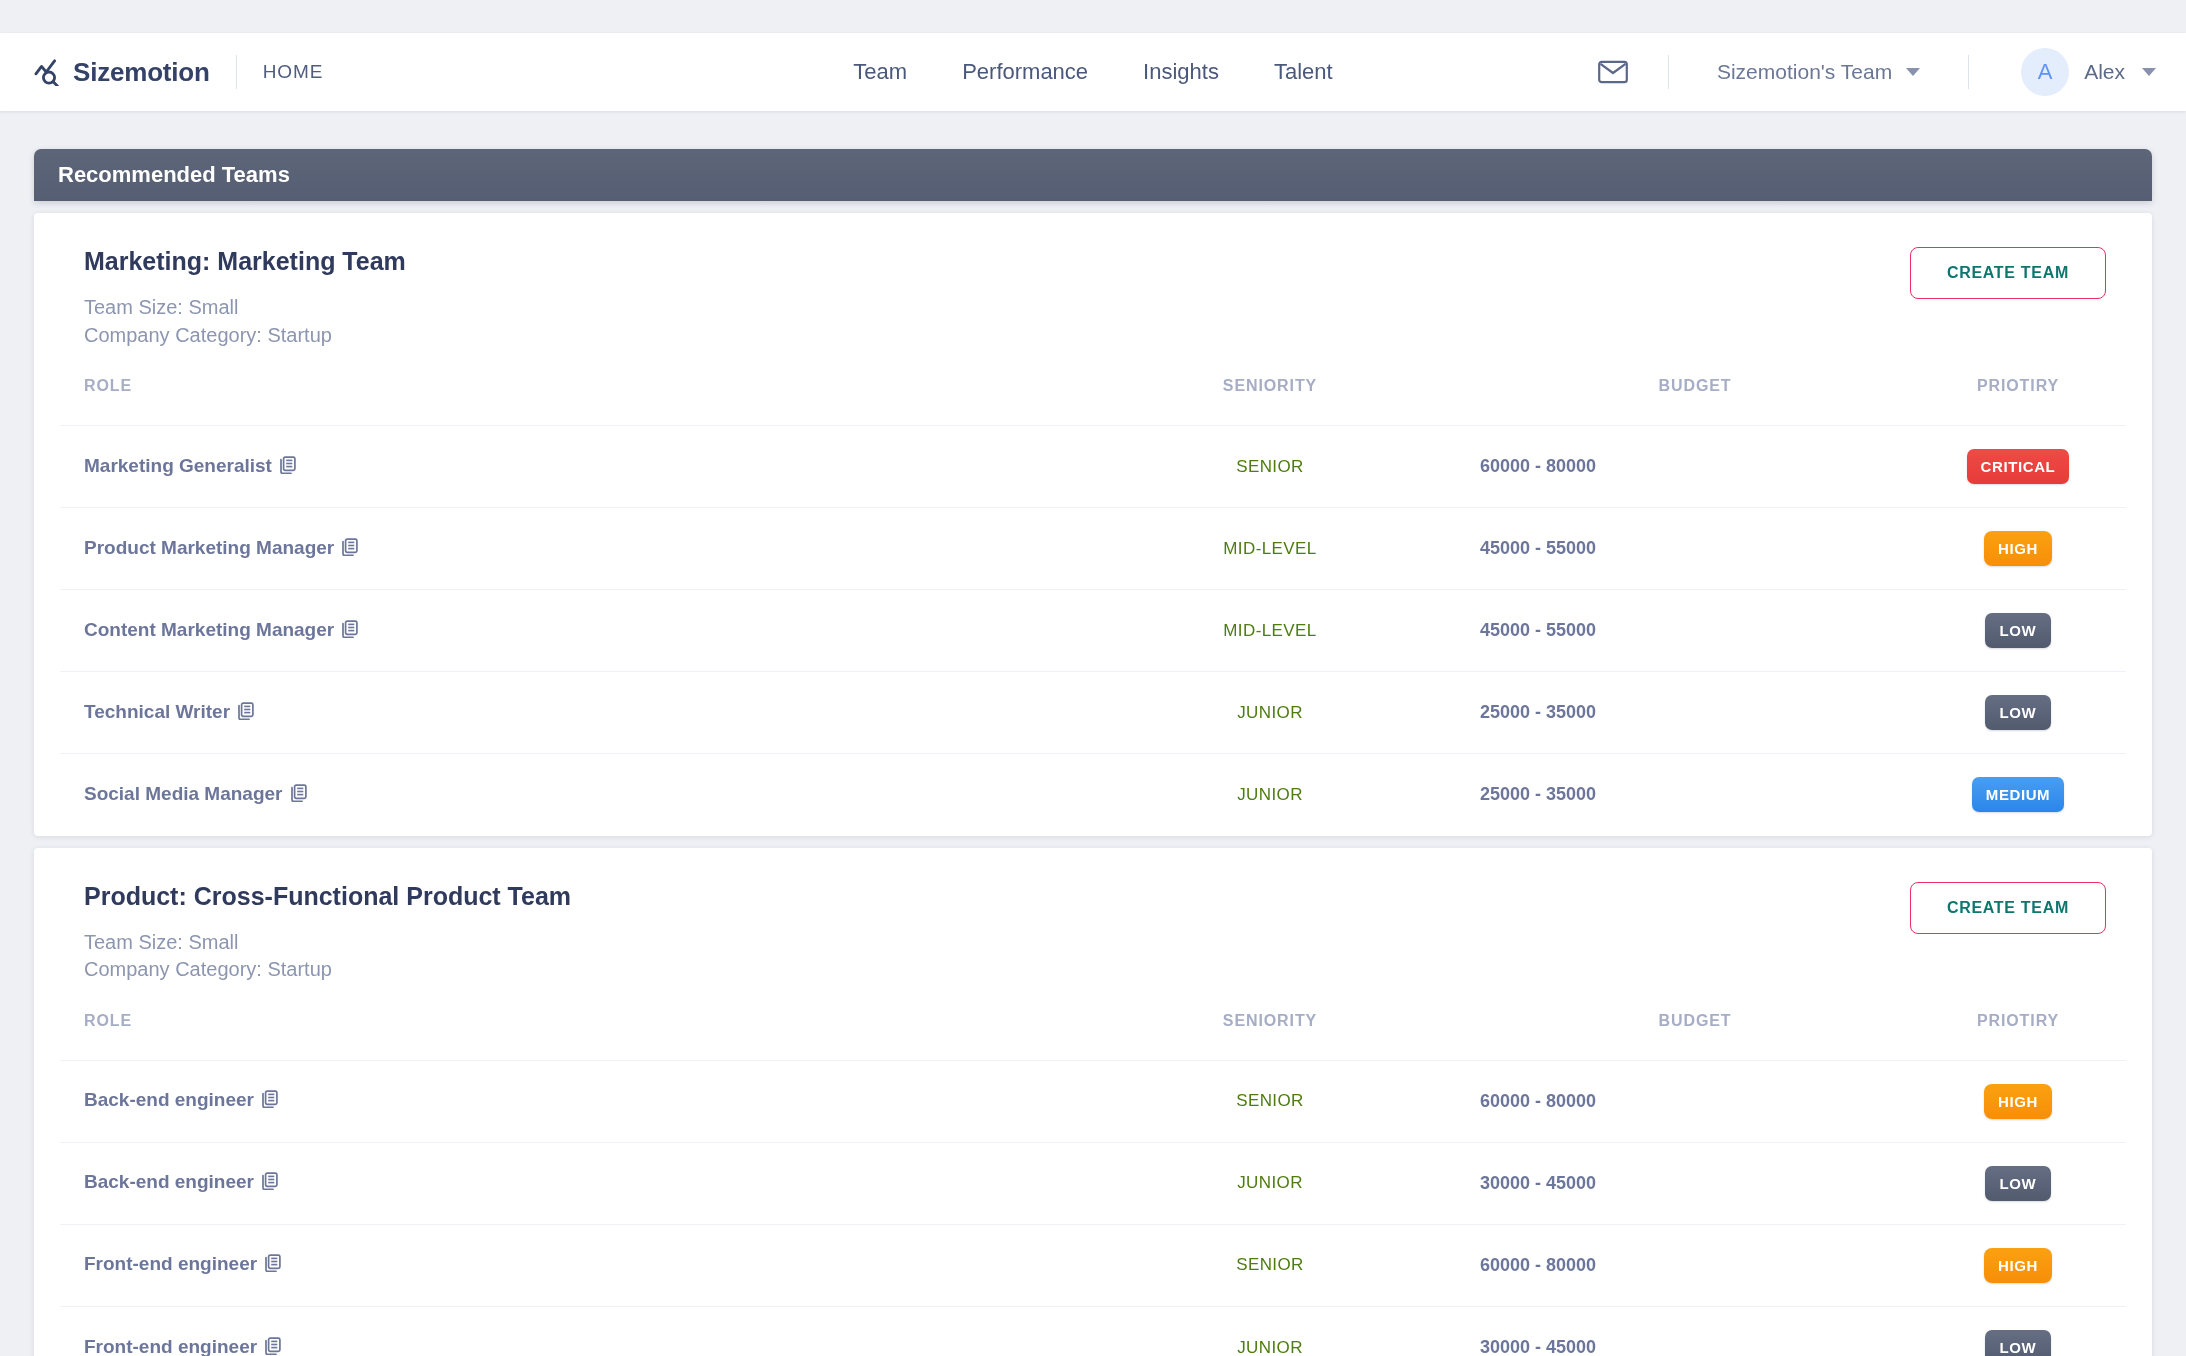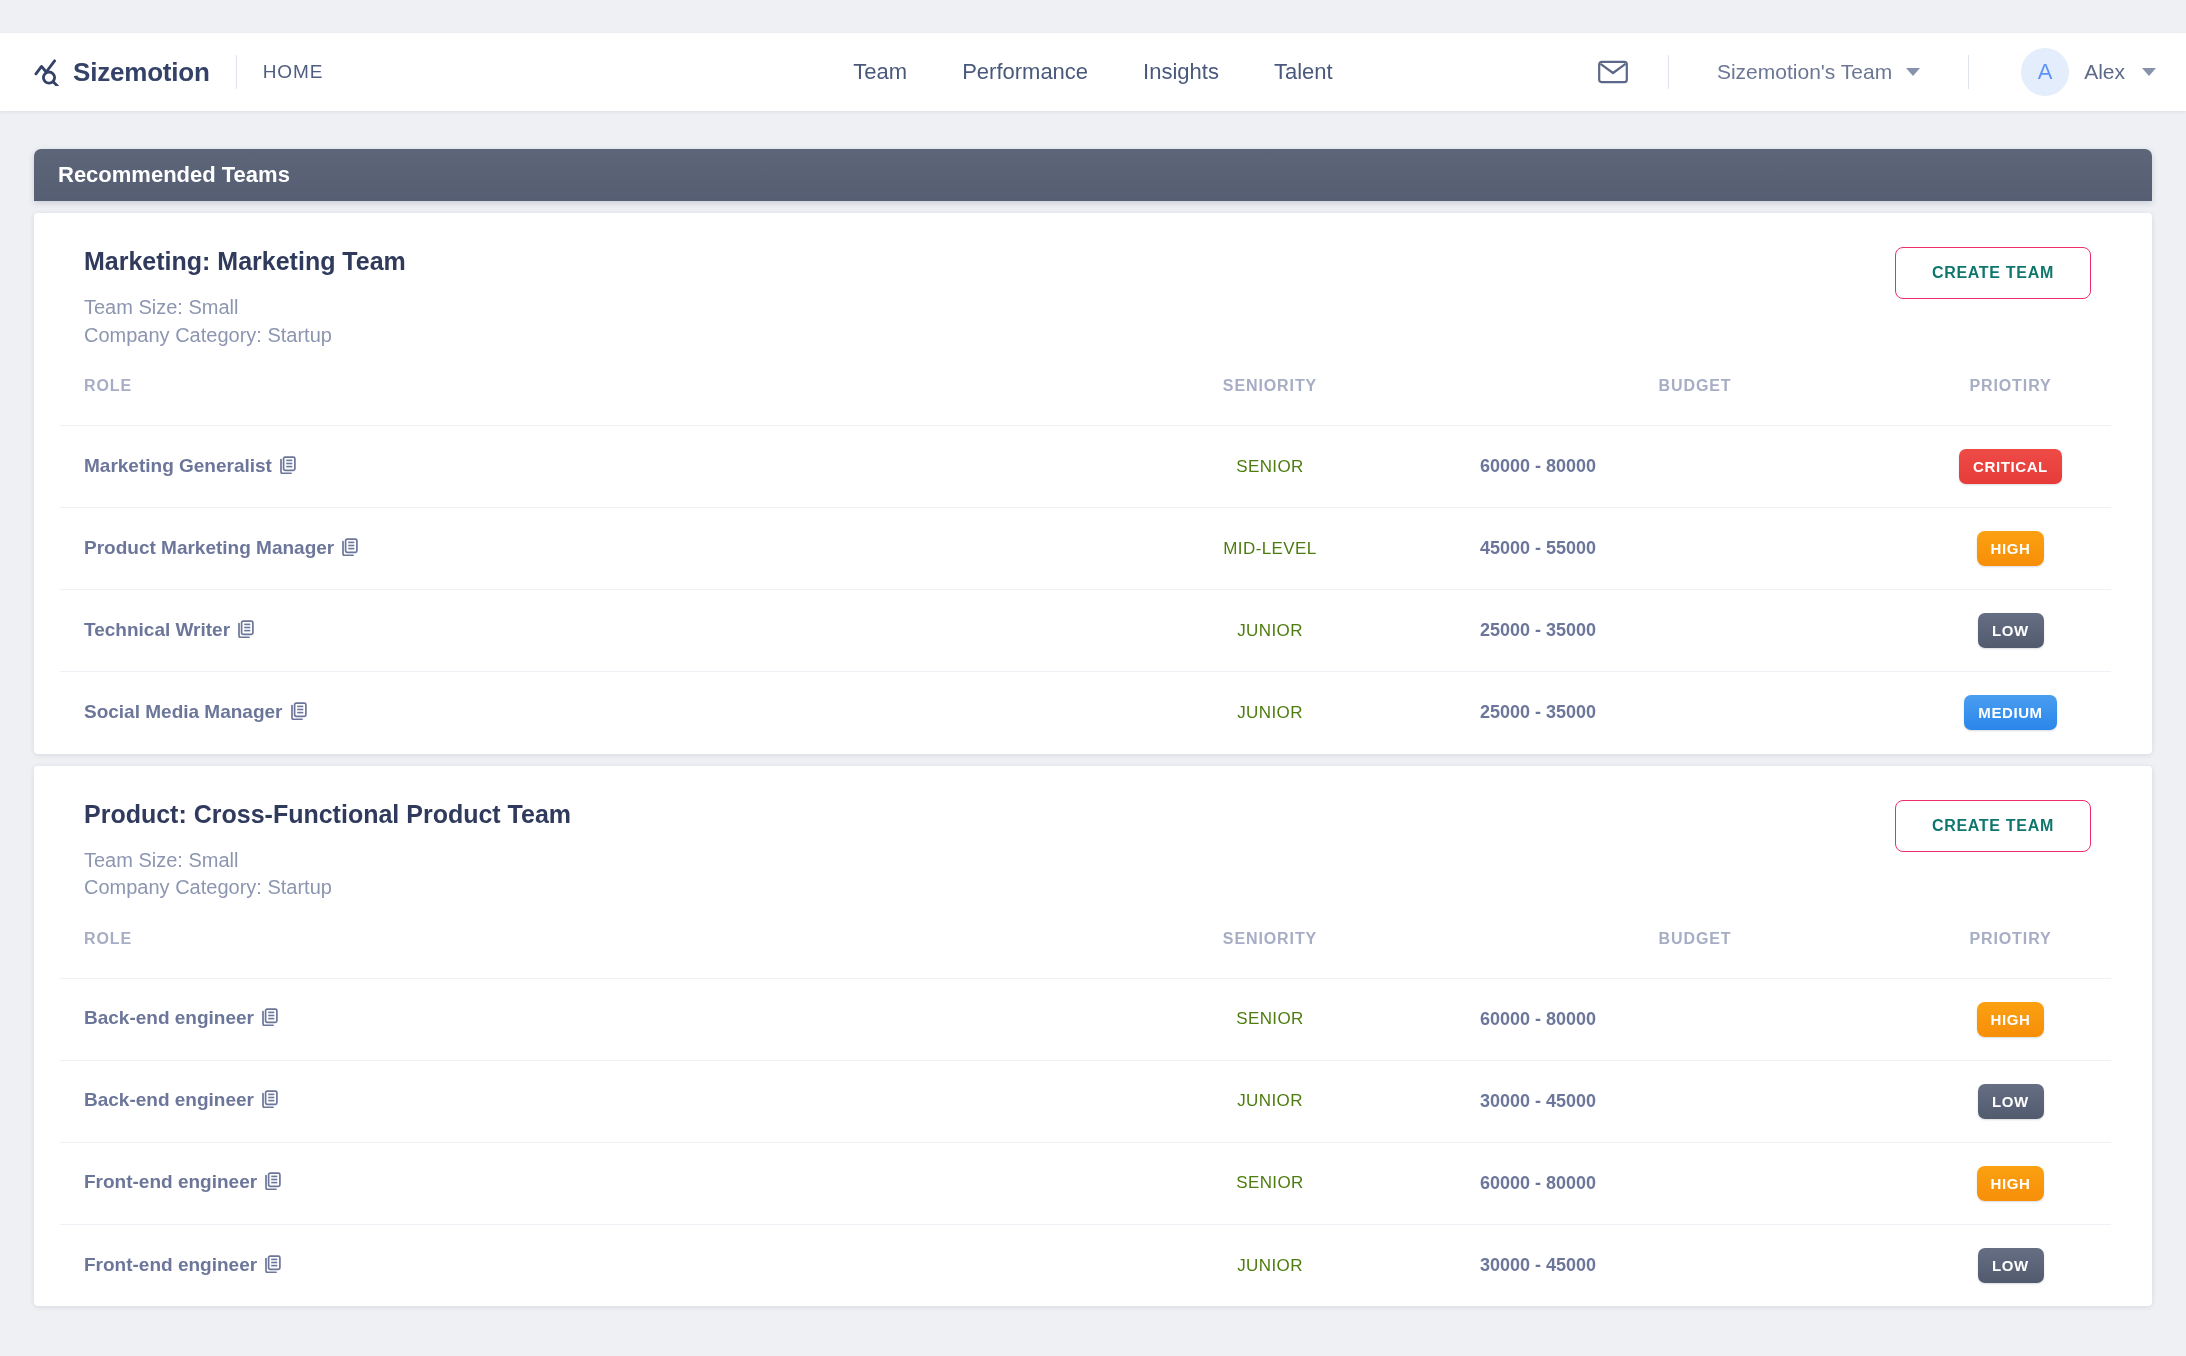--- a/index.html
+++ b/index.html
@@ -126,21 +126,21 @@
   .section-banner-title {
     color: #ffffff;
     font-size: 22px;
     font-weight: 700;
   }
 
   .team-card {
     background: #ffffff;
     border-radius: 4px;
     margin-top: 12px;
-    padding: 34px 41px 0 26px;
+    padding: 34px 26px 0 26px;
     box-shadow: 0 1px 5px rgba(40,50,80,.12);
   }
   .team-card:first-of-type { margin-top: 10px; }
 
   .card-head {
     display: flex;
     align-items: flex-start;
     justify-content: space-between;
     padding: 0 20px 0 24px;
   }
@@ -328,20 +328,32 @@
                   <line x1="7.2" y1="4.4" x2="13.3" y2="4.4" stroke="#6c769a" stroke-width="1.6"></line>
                   <line x1="7.2" y1="7.5" x2="13.3" y2="7.5" stroke="#6c769a" stroke-width="1.6"></line>
                   <line x1="7.2" y1="10.6" x2="13.3" y2="10.6" stroke="#6c769a" stroke-width="1.6"></line>
                   <path d="M2.0 3.6 v12.2 a1.6 1.6 0 0 0 1.6 1.6 h8.4" fill="none" stroke="#6c769a" stroke-width="1.7" stroke-linecap="round"></path>
                 </svg></span></td>
             <td class="c-sen">MID-LEVEL</td>
             <td class="c-bud">45000 - 55000</td>
             <td class="c-pri"><span class="badge high">HIGH</span></td>
           </tr>
           <tr>
+            <td class="c-role"><span>Content Marketing Manager</span><span class="copy-icon"><svg width="17" height="18" viewBox="0 0 17 18">
+                  <rect x="4.6" y="1.1" width="11.3" height="13.3" rx="1.6" fill="none" stroke="#6c769a" stroke-width="1.7"></rect>
+                  <line x1="7.2" y1="4.4" x2="13.3" y2="4.4" stroke="#6c769a" stroke-width="1.6"></line>
+                  <line x1="7.2" y1="7.5" x2="13.3" y2="7.5" stroke="#6c769a" stroke-width="1.6"></line>
+                  <line x1="7.2" y1="10.6" x2="13.3" y2="10.6" stroke="#6c769a" stroke-width="1.6"></line>
+                  <path d="M2.0 3.6 v12.2 a1.6 1.6 0 0 0 1.6 1.6 h8.4" fill="none" stroke="#6c769a" stroke-width="1.7" stroke-linecap="round"></path>
+                </svg></span></td>
+            <td class="c-sen">MID-LEVEL</td>
+            <td class="c-bud">45000 - 55000</td>
+            <td class="c-pri"><span class="badge low">LOW</span></td>
+          </tr>
+          <tr>
             <td class="c-role"><span>Technical Writer</span><span class="copy-icon"><svg width="17" height="18" viewBox="0 0 17 18">
                   <rect x="4.6" y="1.1" width="11.3" height="13.3" rx="1.6" fill="none" stroke="#6c769a" stroke-width="1.7"></rect>
                   <line x1="7.2" y1="4.4" x2="13.3" y2="4.4" stroke="#6c769a" stroke-width="1.6"></line>
                   <line x1="7.2" y1="7.5" x2="13.3" y2="7.5" stroke="#6c769a" stroke-width="1.6"></line>
                   <line x1="7.2" y1="10.6" x2="13.3" y2="10.6" stroke="#6c769a" stroke-width="1.6"></line>
                   <path d="M2.0 3.6 v12.2 a1.6 1.6 0 0 0 1.6 1.6 h8.4" fill="none" stroke="#6c769a" stroke-width="1.7" stroke-linecap="round"></path>
                 </svg></span></td>
             <td class="c-sen">JUNIOR</td>
             <td class="c-bud">25000 - 35000</td>
             <td class="c-pri"><span class="badge low">LOW</span></td>

